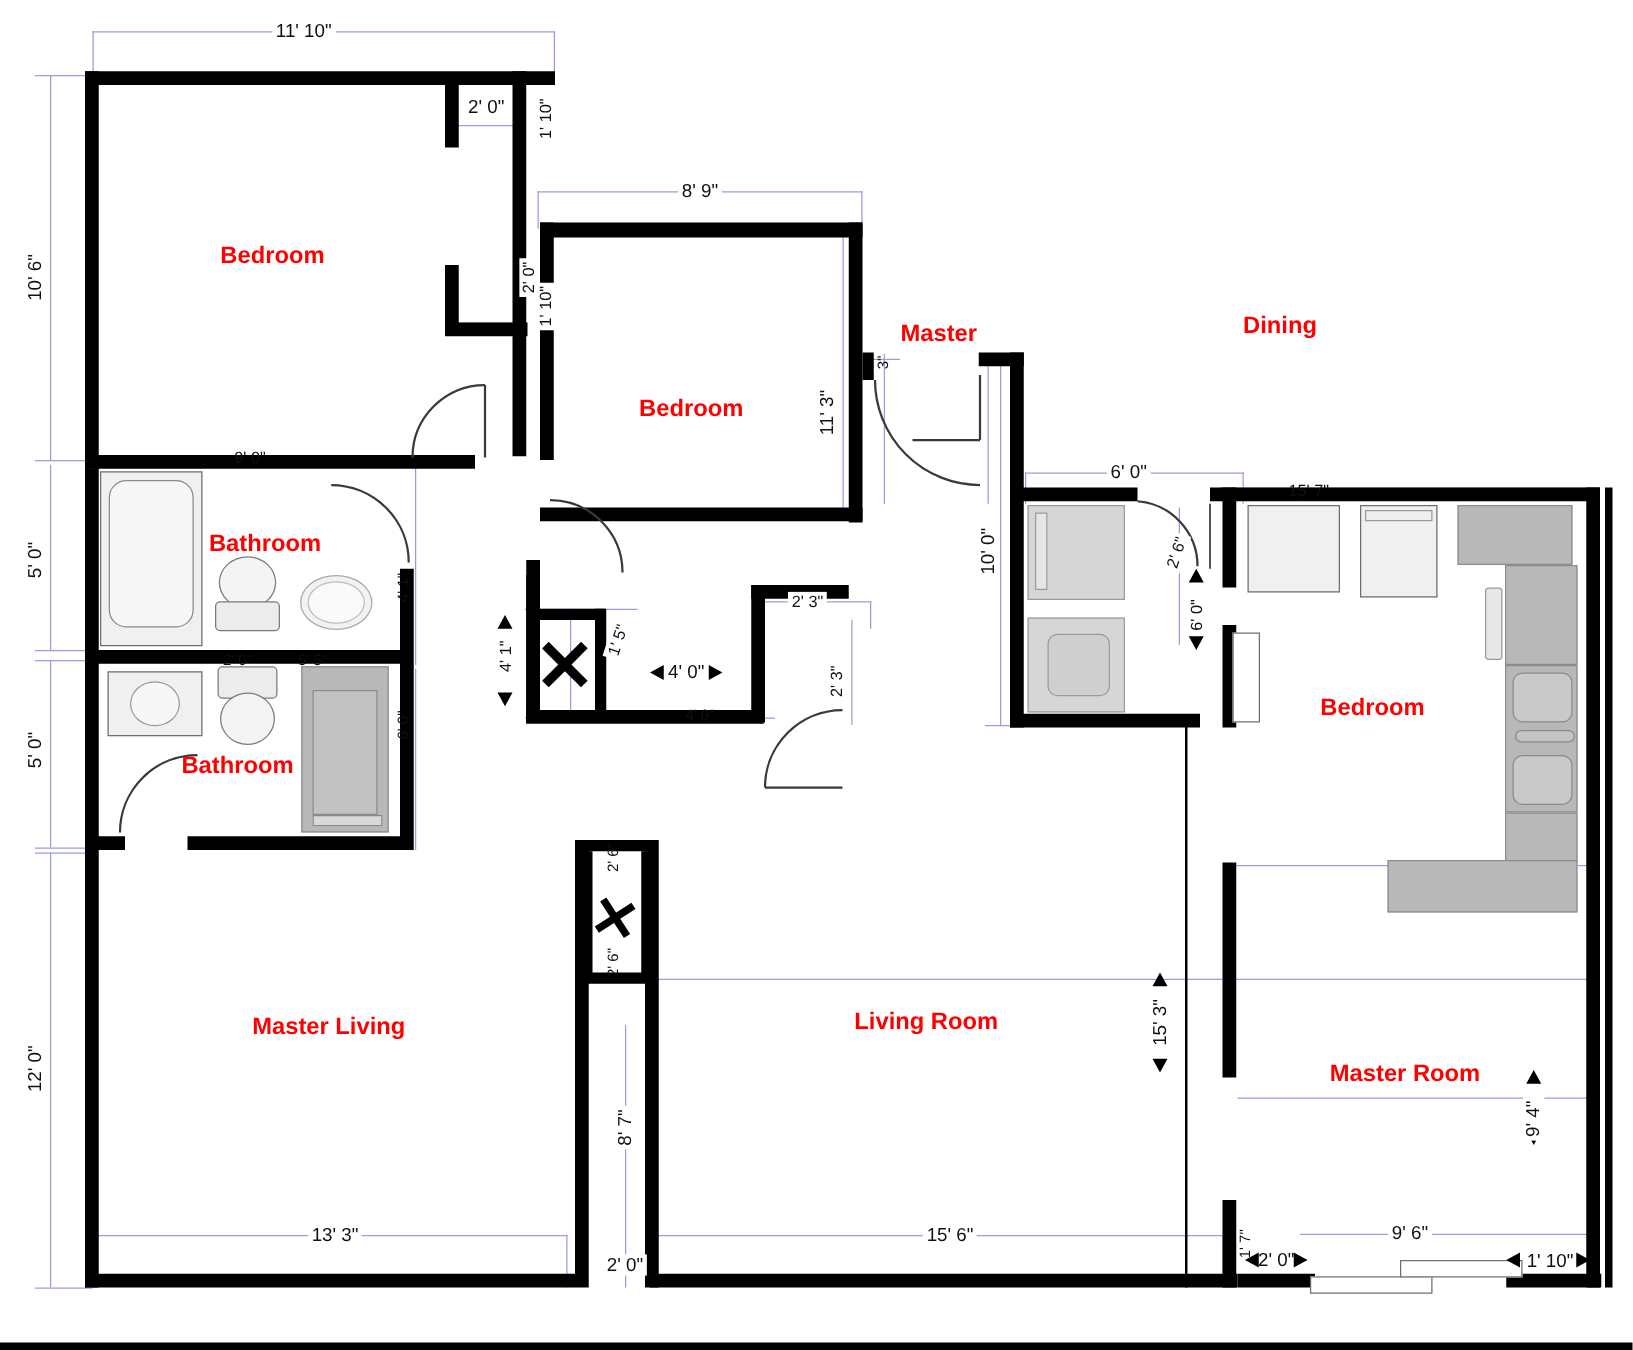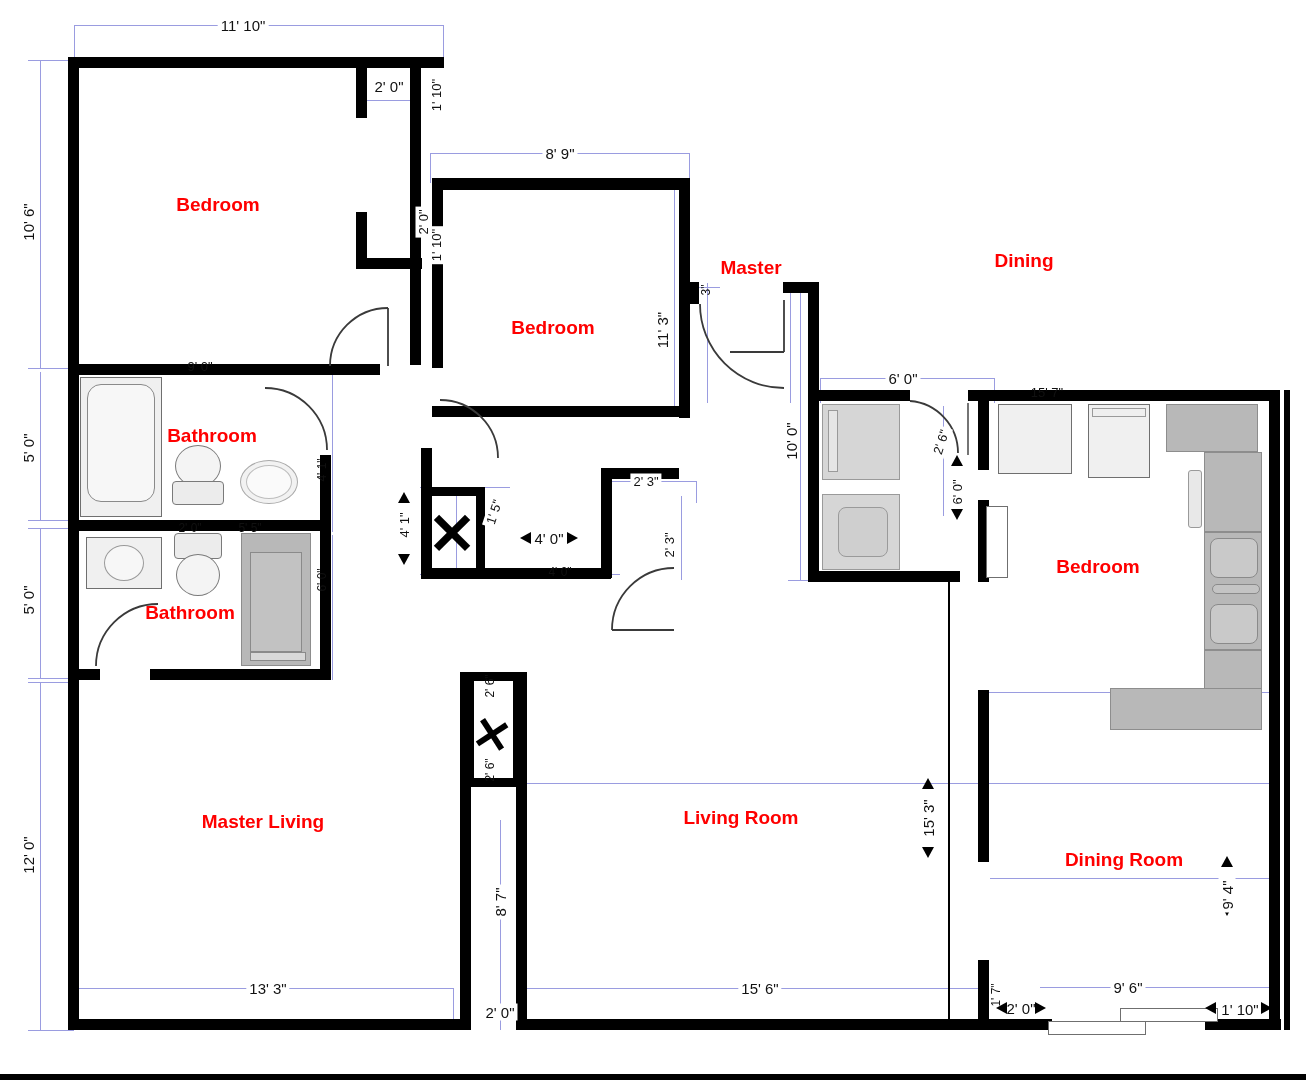--- a/index.html
+++ b/index.html
@@ -290,21 +290,21 @@
   <div class="xmark" style="left:452px;top:534px;font-size:58px;">✕</div>
   <div class="xmark" style="left:492px;top:735px;font-size:46px;transform:translate(-50%,-50%) rotate(12deg);">✕</div>
 
   <div class="rlabel" style="left:218px;top:205px;">Bedroom</div>
   <div class="rlabel" style="left:553px;top:328px;">Bedroom</div>
   <div class="rlabel" style="left:212px;top:436px;">Bathroom</div>
   <div class="rlabel" style="left:190px;top:613px;">Bathroom</div>
   <div class="rlabel" style="left:263px;top:822px;">Master Living</div>
   <div class="rlabel" style="left:729px;top:818px;padding-left:24px;">Living Room</div>
   <div class="rlabel" style="left:1098px;top:567px;">Bedroom</div>
-  <div class="rlabel" style="left:1124px;top:860px;">Dining Room</div>
+  <div class="rlabel" style="left:1124px;top:860px;">Master Room</div>
   <div class="rlabel" style="left:1024px;top:261px;">Dining</div>
   <div class="rlabel" style="left:751px;top:268px;">Master</div>
 
   <div class="dim" style="left:243px;top:25px;">11' 10"</div>
   <div class="dim" style="left:560px;top:153px;">8' 9"</div>
   <div class="dim" style="left:389px;top:86px;">2' 0"</div>
   <div class="dim s" style="left:436px;top:95px;transform:translate(-50%,-50%) rotate(-90deg);">1' 10"</div>
   <div class="dim s" style="left:436px;top:245px;transform:translate(-50%,-50%) rotate(-90deg);">1' 10"</div>
   <div class="dim s" style="left:423px;top:222px;transform:translate(-50%,-50%) rotate(-90deg);">2' 0"</div>
   <div class="dim" style="left:28px;top:222px;transform:translate(-50%,-50%) rotate(-90deg);">10' 6"</div>

